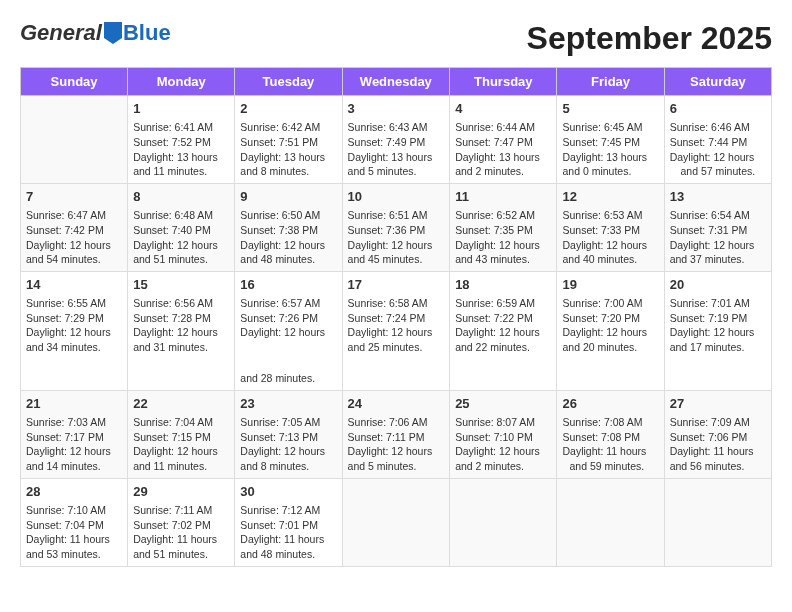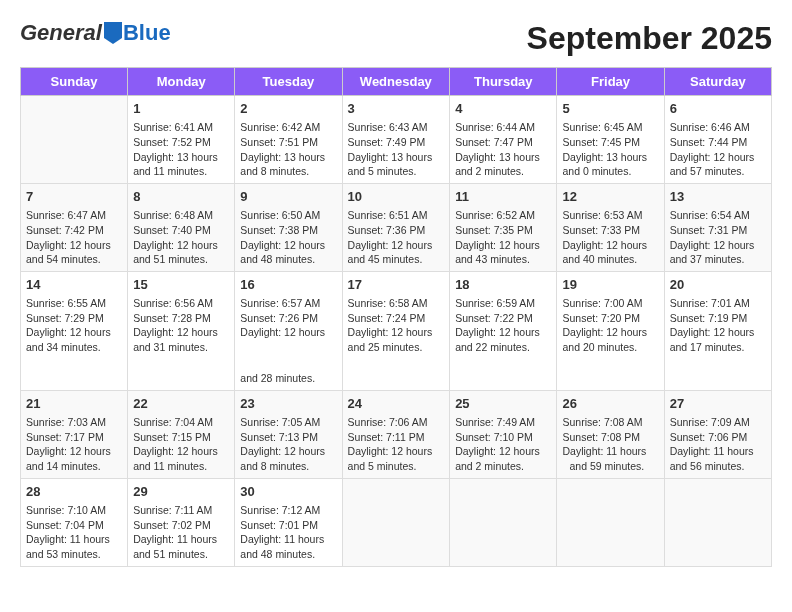--- a/index.html
+++ b/index.html
@@ -153,21 +153,21 @@
           <span style="display: block;">Sunrise: 6:45 AM</span>
           <span style="display: block;">Sunset: 7:45 PM</span>
           <span style="display: block;">Daylight: 13 hours</span>
           <span style="display: block;">and 0 minutes.</span>
         </td>
         <td>
           <span class="day-num">6</span>
           <span style="display: block;">Sunrise: 6:46 AM</span>
           <span style="display: block;">Sunset: 7:44 PM</span>
           <span style="display: block;">Daylight: 12 hours</span>
-          <span style="display: block;">and 57 minutes.</span>
+          <span style="display: block; text-align: center;">and 57 minutes.</span>
         </td>
       </tr>
       <tr class="row-alt">
         <td>
           <span class="day-num">7</span>
           <span style="display: block;">Sunrise: 6:47 AM</span>
           <span style="display: block;">Sunset: 7:42 PM</span>
           <span style="display: block;">Daylight: 12 hours</span>
           <span style="display: block;">and 54 minutes.</span>
         </td>
@@ -289,21 +289,21 @@
         </td>
         <td>
           <span class="day-num">24</span>
           <span style="display: block;">Sunrise: 7:06 AM</span>
           <span style="display: block;">Sunset: 7:11 PM</span>
           <span style="display: block;">Daylight: 12 hours</span>
           <span style="display: block;">and 5 minutes.</span>
         </td>
         <td>
           <span class="day-num">25</span>
-          <span style="display: block;">Sunrise: 7:49 AM</span>
+          <span style="display: block;">Sunrise: 8:07 AM</span>
           <span style="display: block;">Sunset: 7:10 PM</span>
           <span style="display: block;">Daylight: 12 hours</span>
           <span style="display: block;">and 2 minutes.</span>
         </td>
         <td>
           <span class="day-num">26</span>
           <span style="display: block;">Sunrise: 7:08 AM</span>
           <span style="display: block;">Sunset: 7:08 PM</span>
           <span style="display: block;">Daylight: 11 hours</span>
           <span style="display: block; margin-left: 7px;">and 59 minutes.</span>

